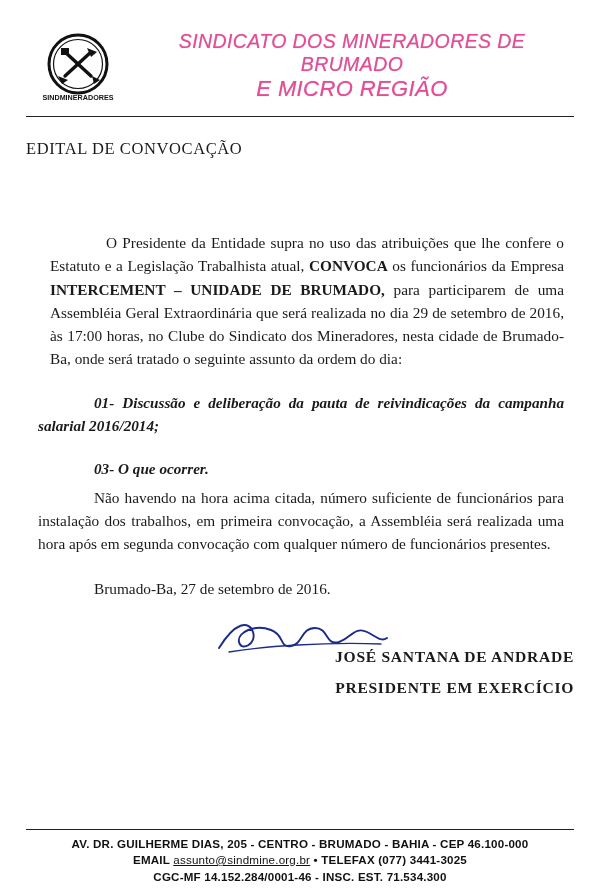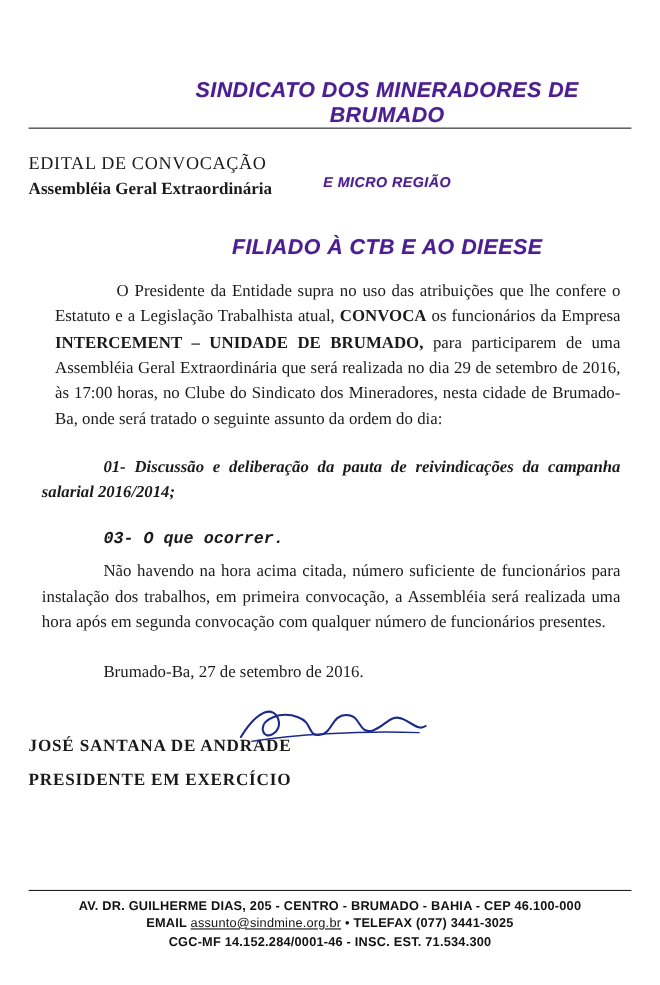--- a/index.html
+++ b/index.html
@@ -39,31 +39,30 @@
   .logo svg { display:block; }
   .header-text {
     position: absolute;
     left: 104px;
     top: 8px;
     right: 0;
     text-align: center;
   }
   .header-line {
     font-family: "Liberation Sans", sans-serif;
-    font-weight: bold;
+    font-weight: normal;
     font-style: italic;
-    color: #4c1d95;
+    color: #ec4899;
     letter-spacing: 0.4px;
     line-height: 1.18;
     
     text-shadow: 0 0 1px rgba(0,0,0,0.35);
-    margin-top: 41px;
   }
   .header-line.l1 { font-size: 19.5px; }
-  .header-line.l2 { font-size: 13px; }
+  .header-line.l2 { font-size: 22px; }
   .header-line.l3 { font-size: 19.5px; }
   .header-rule {
     border: none;
     border-top: 1.6px solid #222;
     margin: 6px 0 0 0;
   }
 
   
   .title-block {
     margin-top: 22px;
@@ -97,38 +96,38 @@
   }
   p.item {
     margin: 0 0 20px 0;
     font-size: 15.2px;
     line-height: 1.52;
     font-style: italic;
     font-weight: bold;
     text-align: justify;
     text-indent: 56px;
   }
-  p.item.last { margin-bottom: 2px; font-family: Liberation Mono, monospace; }
+  p.item.last { margin-bottom: 2px; }
   p.closing {
     margin: 6px 0 0 0;
     font-size: 15.3px;
     line-height: 1.52;
     text-align: justify;
     text-indent: 56px;
   }
   p.place-date {
     margin: 24px 0 0 0;
     font-size: 15.3px;
     text-indent: 56px;
   }
 
   
   .signature-block {
     margin-top: 50px;
-    text-align: left;
+    text-align: right;
     position: relative;
   }
   .signature-mark {
     position: absolute;
     left: 50%;
     transform: translateX(-50%);
     top: -36px;
     width: 190px;
     height: 48px;
   }
@@ -142,21 +141,21 @@
     font-weight: bold;
     letter-spacing: 0.7px;
     margin-top: 13px;
   }
 
   
   .footer {
     position: absolute;
     left: 26px;
     right: 26px;
-    bottom: 52px;
+    bottom: 32px;
     text-align: center;
   }
   .footer-rule {
     border: none;
     border-top: 1.4px solid #222;
     margin: 0 0 6px 0;
   }
   .footer-line {
     font-family: "Liberation Sans", sans-serif;
     font-size: 11.6px;
@@ -171,33 +170,47 @@
     color: #111;
   }
 </style>
 </head>
 <body>
 
 <div class="page">
 
   <div class="letterhead">
 
+    <div class="logo">
+      <svg viewBox="0 0 92 74" width="92" height="74" aria-hidden="true">
+        <circle cx="44" cy="34" r="29" fill="none" stroke="#111" stroke-width="3"></circle>
+        <circle cx="44" cy="34" r="24.5" fill="none" stroke="#111" stroke-width="1.2"></circle>
+
+        <g stroke="#111" stroke-width="3.4" stroke-linecap="round">
+          <line x1="31" y1="22" x2="57" y2="46"></line>
+          <line x1="57" y1="22" x2="31" y2="46"></line>
+        </g>
+        <path d="M27 18 L35 18 L35 25 L27 25 Z" fill="#111"></path>
+        <path d="M53 18 L63 22 L57 27 Z" fill="#111"></path>
+        <path d="M24 46 L34 50 L28 54 Z" fill="#111"></path>
+        <path d="M58 46 L66 50 L60 54 Z" fill="#111"></path>
+        <text x="44" y="70" font-family="Liberation Sans, sans-serif" font-size="7.2" font-weight="bold" text-anchor="middle" fill="#111">SINDMINERADORES</text>
+      </svg>
+    </div>
 
     <div class="header-text">
       <div class="header-line l1">SINDICATO DOS MINERADORES DE BRUMADO</div>
       <div class="header-line l2">E MICRO REGIÃO</div>
-      <div class="header-line l3">FILIADO À CTB E AO DIEESE</div>
     </div>
   </div>
 
   <hr class="header-rule">
 
   <div class="title-block">
     <div class="doc-title">EDITAL DE CONVOCAÇÃO</div>
-    <div class="doc-subtitle">Assembléia Geral Extraordinária</div>
   </div>
 
   <div class="body-block">
 
     <p class="para"><span>O Presidente da Entidade supra no uso das atribuições que lhe confere o Estatuto e a Legislação Trabalhista atual, </span><b>CONVOCA</b><span> os funcionários da Empresa </span><b>INTERCEMENT – UNIDADE DE BRUMADO,</b><span> para participarem de uma Assembléia Geral Extraordinária que será realizada no dia 29 de setembro de 2016, às 17:00 horas, no Clube do Sindicato dos Mineradores, nesta cidade de Brumado-Ba, onde será tratado o seguinte assunto da ordem do dia:</span></p>
 
     <div class="items">
       <p class="item">01- Discussão e deliberação da pauta de reivindicações da campanha salarial 2016/2014;</p>
       <p class="item last">03- O que ocorrer.</p>
     </div>

